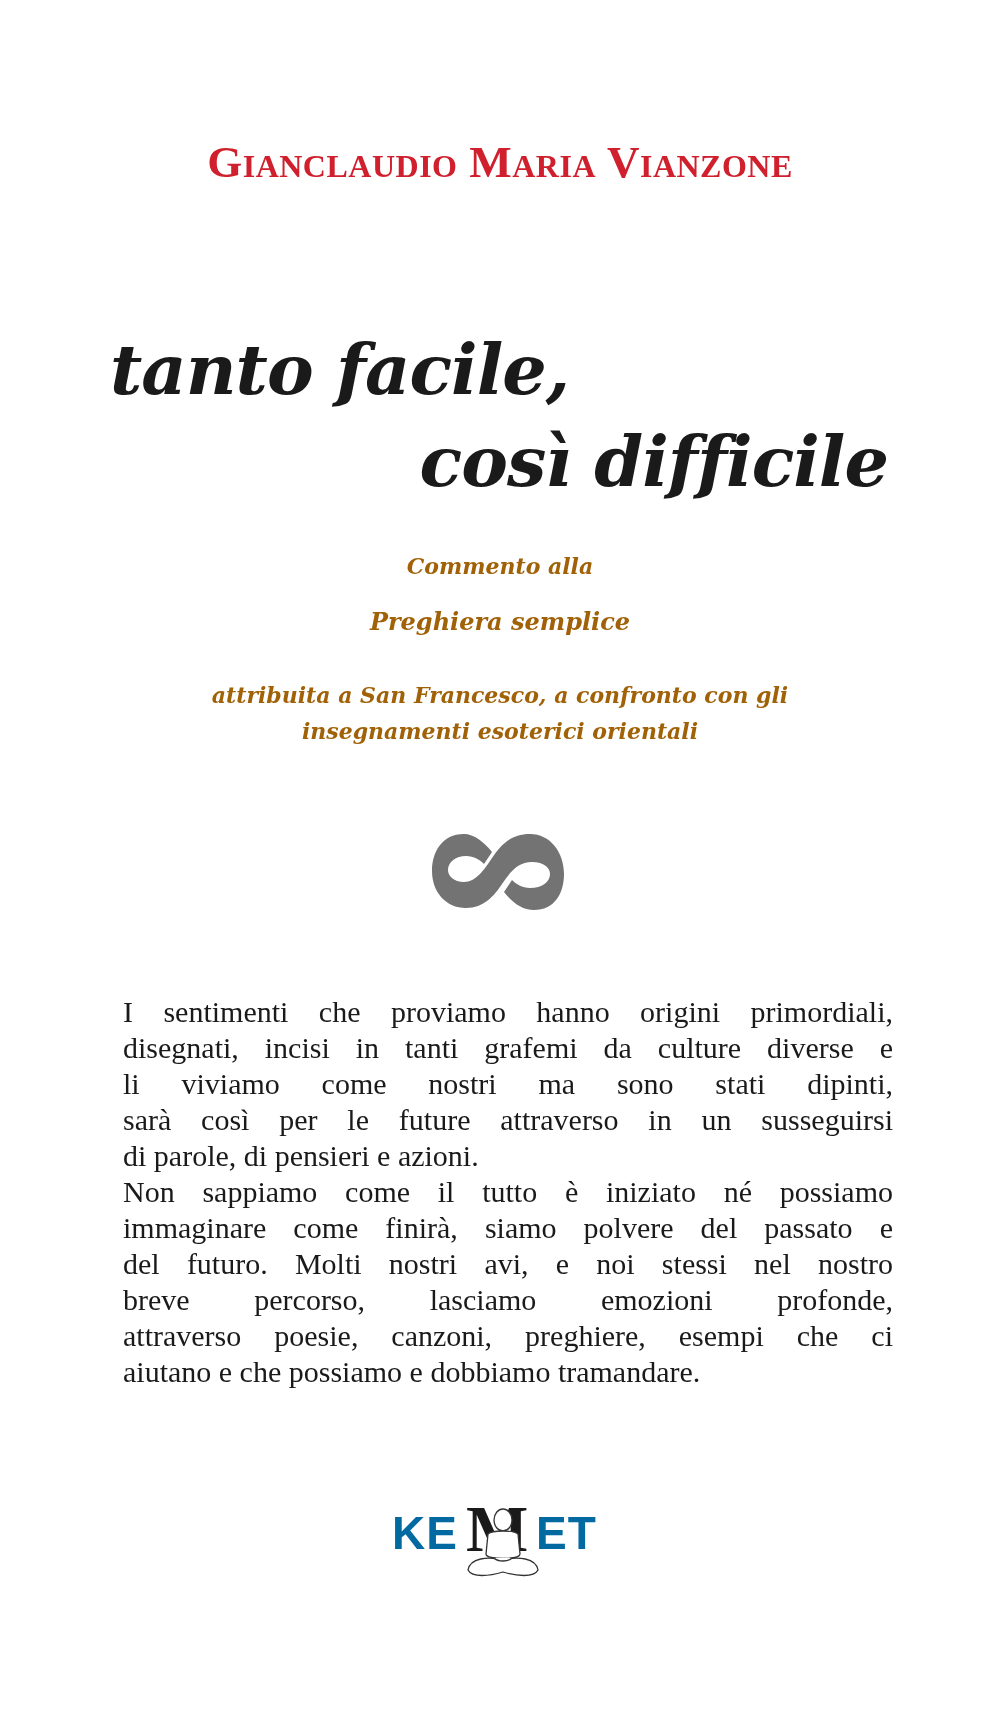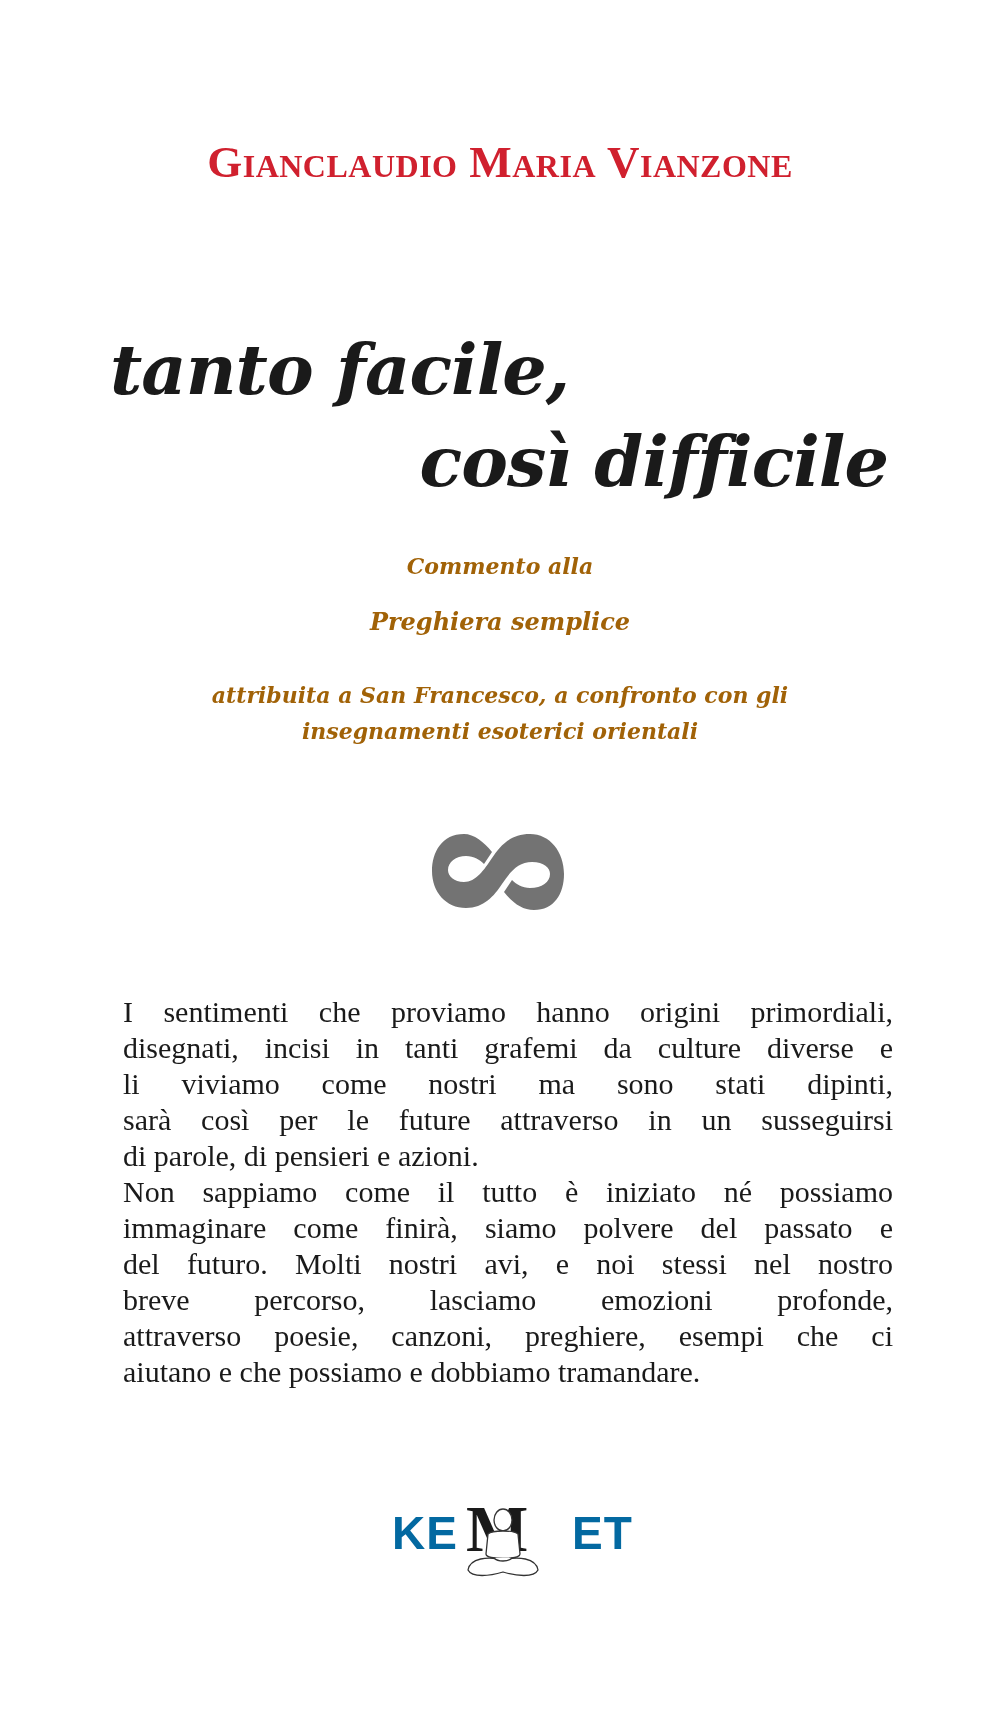--- a/index.html
+++ b/index.html
@@ -51,21 +51,21 @@
   .logo {
     position: absolute; left: 386px; top: 1500px; width: 230px; height: 80px;
   }
   .logo-text {
     position: absolute; top: 8px;
     font-family: "Liberation Sans", "DejaVu Sans", sans-serif;
     font-weight: bold; font-size: 46px; line-height: 50px; color: #0369a1;
     letter-spacing: 1px;
   }
   .logo-ke { left: 6px; }
-  .logo-et { left: 150px; margin-left: 36px; }
+  .logo-et { left: 150px; }
   .logo-m {
     position: absolute; left: 80px; top: -6px;
     font-family: "Liberation Serif", "DejaVu Serif", serif;
     font-weight: bold; font-size: 66px; line-height: 70px; color: #1a1a1a;
   }
   .logo-figure { position: absolute; left: 72px; top: 6px; width: 90px; height: 74px; }
 </style>
 </head>
 <body>
 

